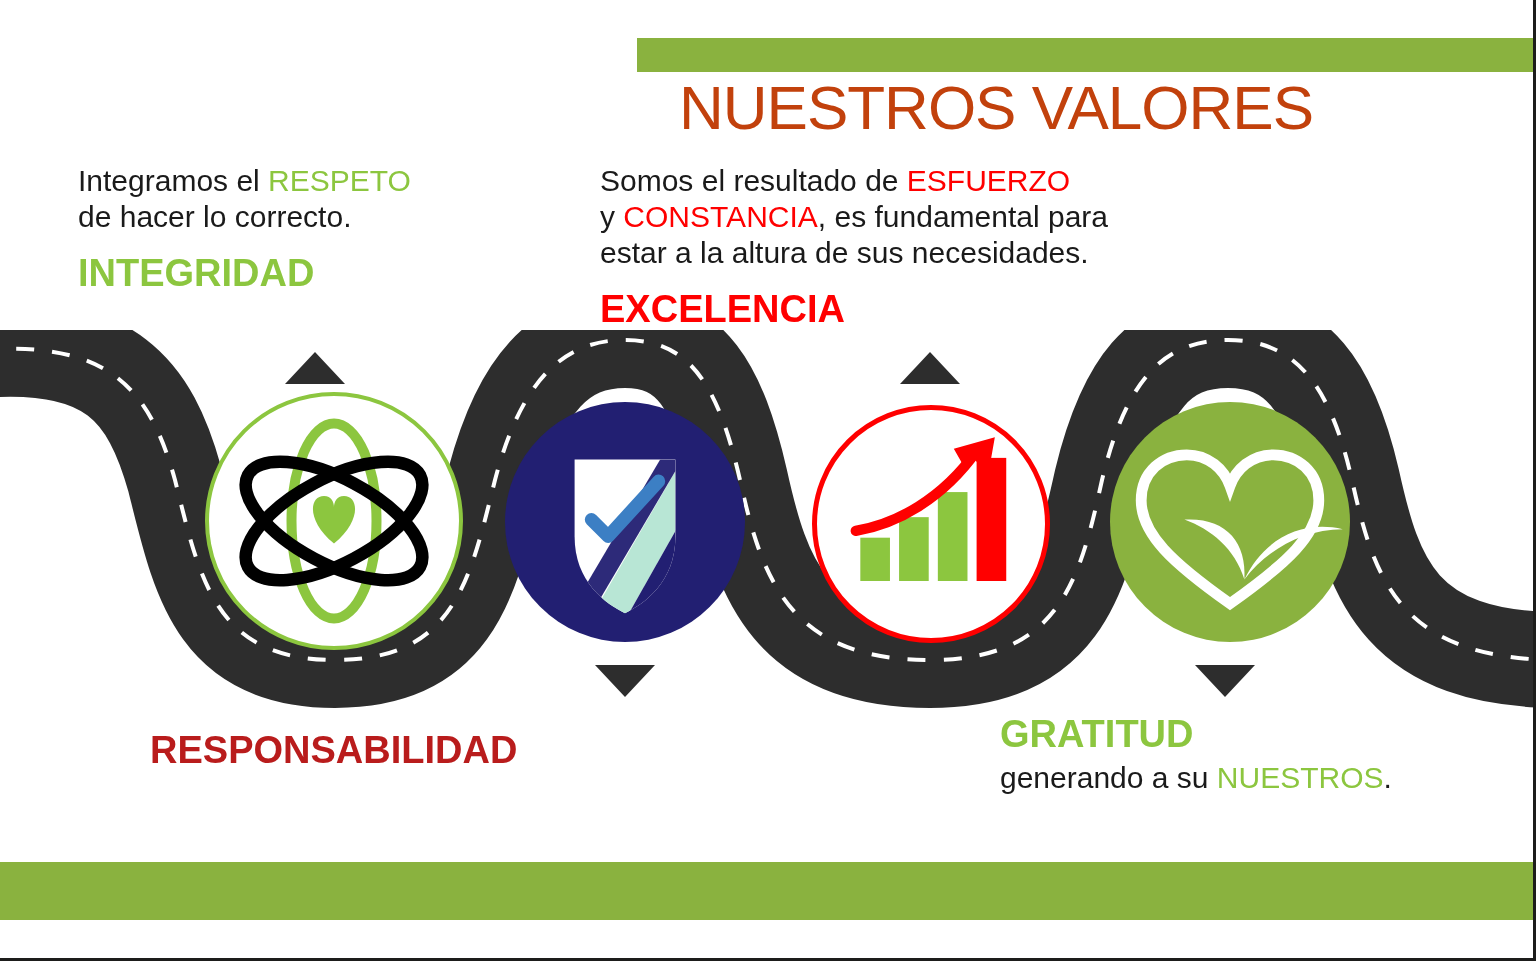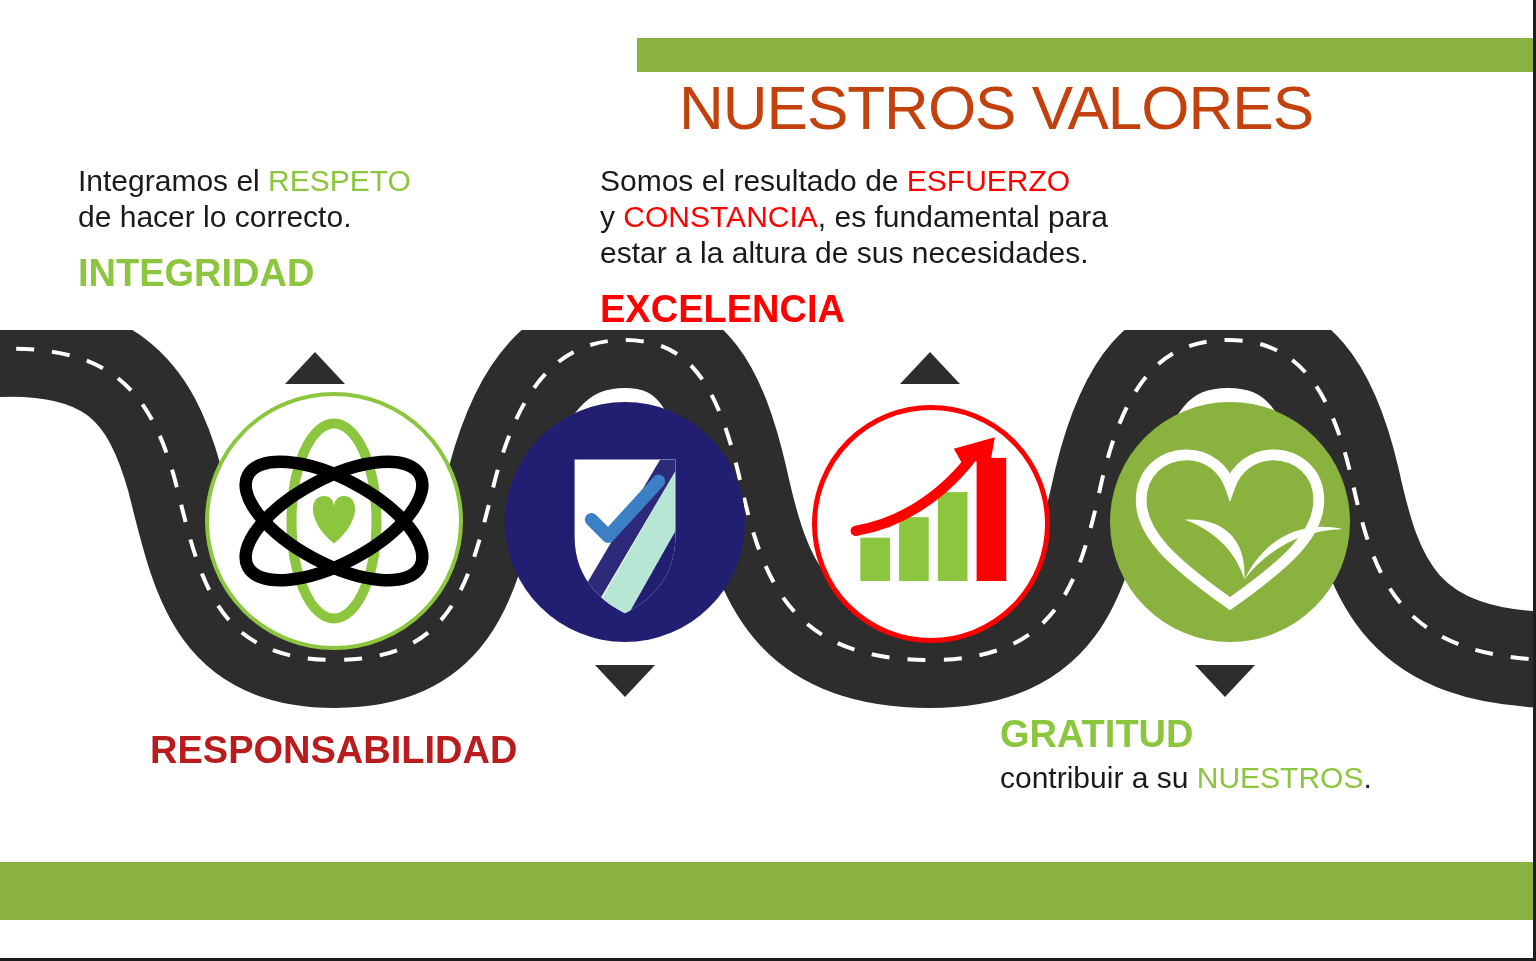--- a/index.html
+++ b/index.html
@@ -286,19 +286,19 @@
     <div class="value-name name-red">EXCELENCIA</div>
   </div>
 
   <div class="block" id="block-responsabilidad">
     <div class="value-name name-navy">RESPONSABILIDAD</div>
   </div>
 
   <div class="block" id="block-gratitud">
     <div class="value-name name-green">GRATITUD</div>
     <div class="body">
-        <div><span>contribuir a su </span><span class="hl-green">NUESTROS</span><span>.</span></div>
+        <div><span>generando a su </span><span class="hl-green">NUESTROS</span><span>.</span></div>
       </div>
   </div>
 
   <div class="edge-right"></div>
   <div class="edge-bottom"></div>
 </div>
 
 </body></html>

